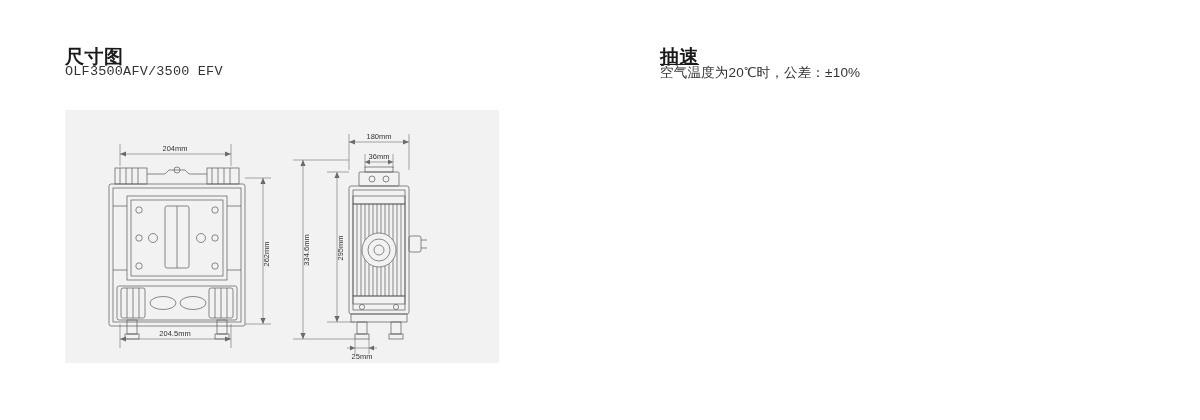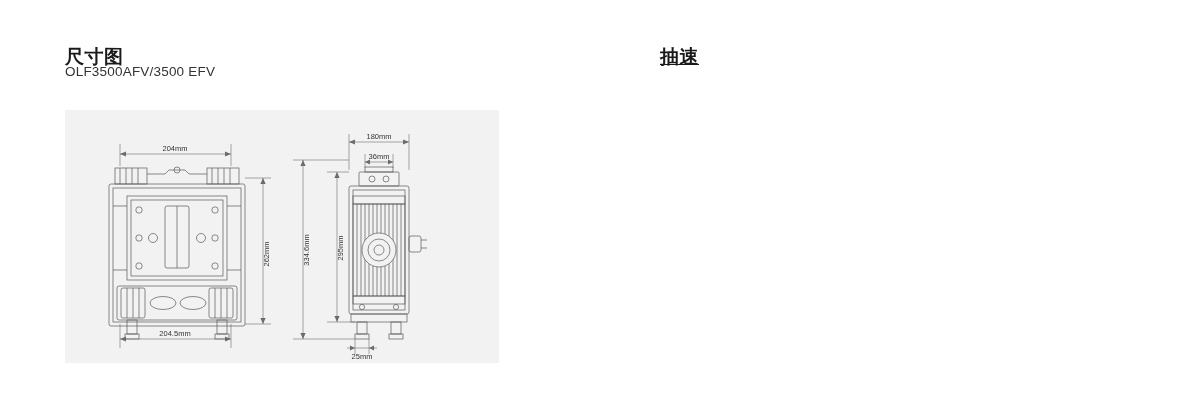--- a/index.html
+++ b/index.html
@@ -56,21 +56,21 @@
     width: 434px; height: 253px;
   }
 </style>
 </head>
 <body>
 
 <div class="page">
 
   <section class="panel panel-left">
     <h2 class="panel-title" style="left:65px; top:28px;">尺寸图</h2>
-    <div class="panel-subtitle" style="left:65px; top:64px;">OLF3500AFV/3500 EFV</div>
+    <div class="panel-subtitle" style="left:65px; top:64px;font-family:Liberation Mono, monospace;">OLF3500AFV/3500 EFV</div>
 
     <div class="drawing-box">
       <svg class="dwg" viewBox="0 0 434 253" xmlns="http://www.w3.org/2000/svg">
         <g stroke="#5a5a5a" fill="none" stroke-width="0.7">
 
           <rect x="50" y="58" width="32" height="16"></rect>
           <line x1="55" y1="58" x2="55" y2="74"></line>
           <line x1="61" y1="58" x2="61" y2="74"></line>
           <line x1="67" y1="58" x2="67" y2="74"></line>
           <line x1="73" y1="58" x2="73" y2="74"></line>
@@ -226,16 +226,17 @@
           <text x="244" y="140" transform="rotate(-90 244 140)">334.6mm</text>
           <text x="278" y="138" transform="rotate(-90 278 138)">295mm</text>
           <text x="297" y="249">25mm</text>
         </g>
       </svg>
     </div>
   </section>
 
   <section class="panel panel-right">
     <h2 class="panel-title" style="left:60px; top:28px;text-decoration:underline;">抽速</h2>
+    <div class="panel-subtitle" style="left:60px; top:64px;">空气温度为20℃时，公差：±10%</div>
 
   </section>
 
 </div>
 
 </body></html>

